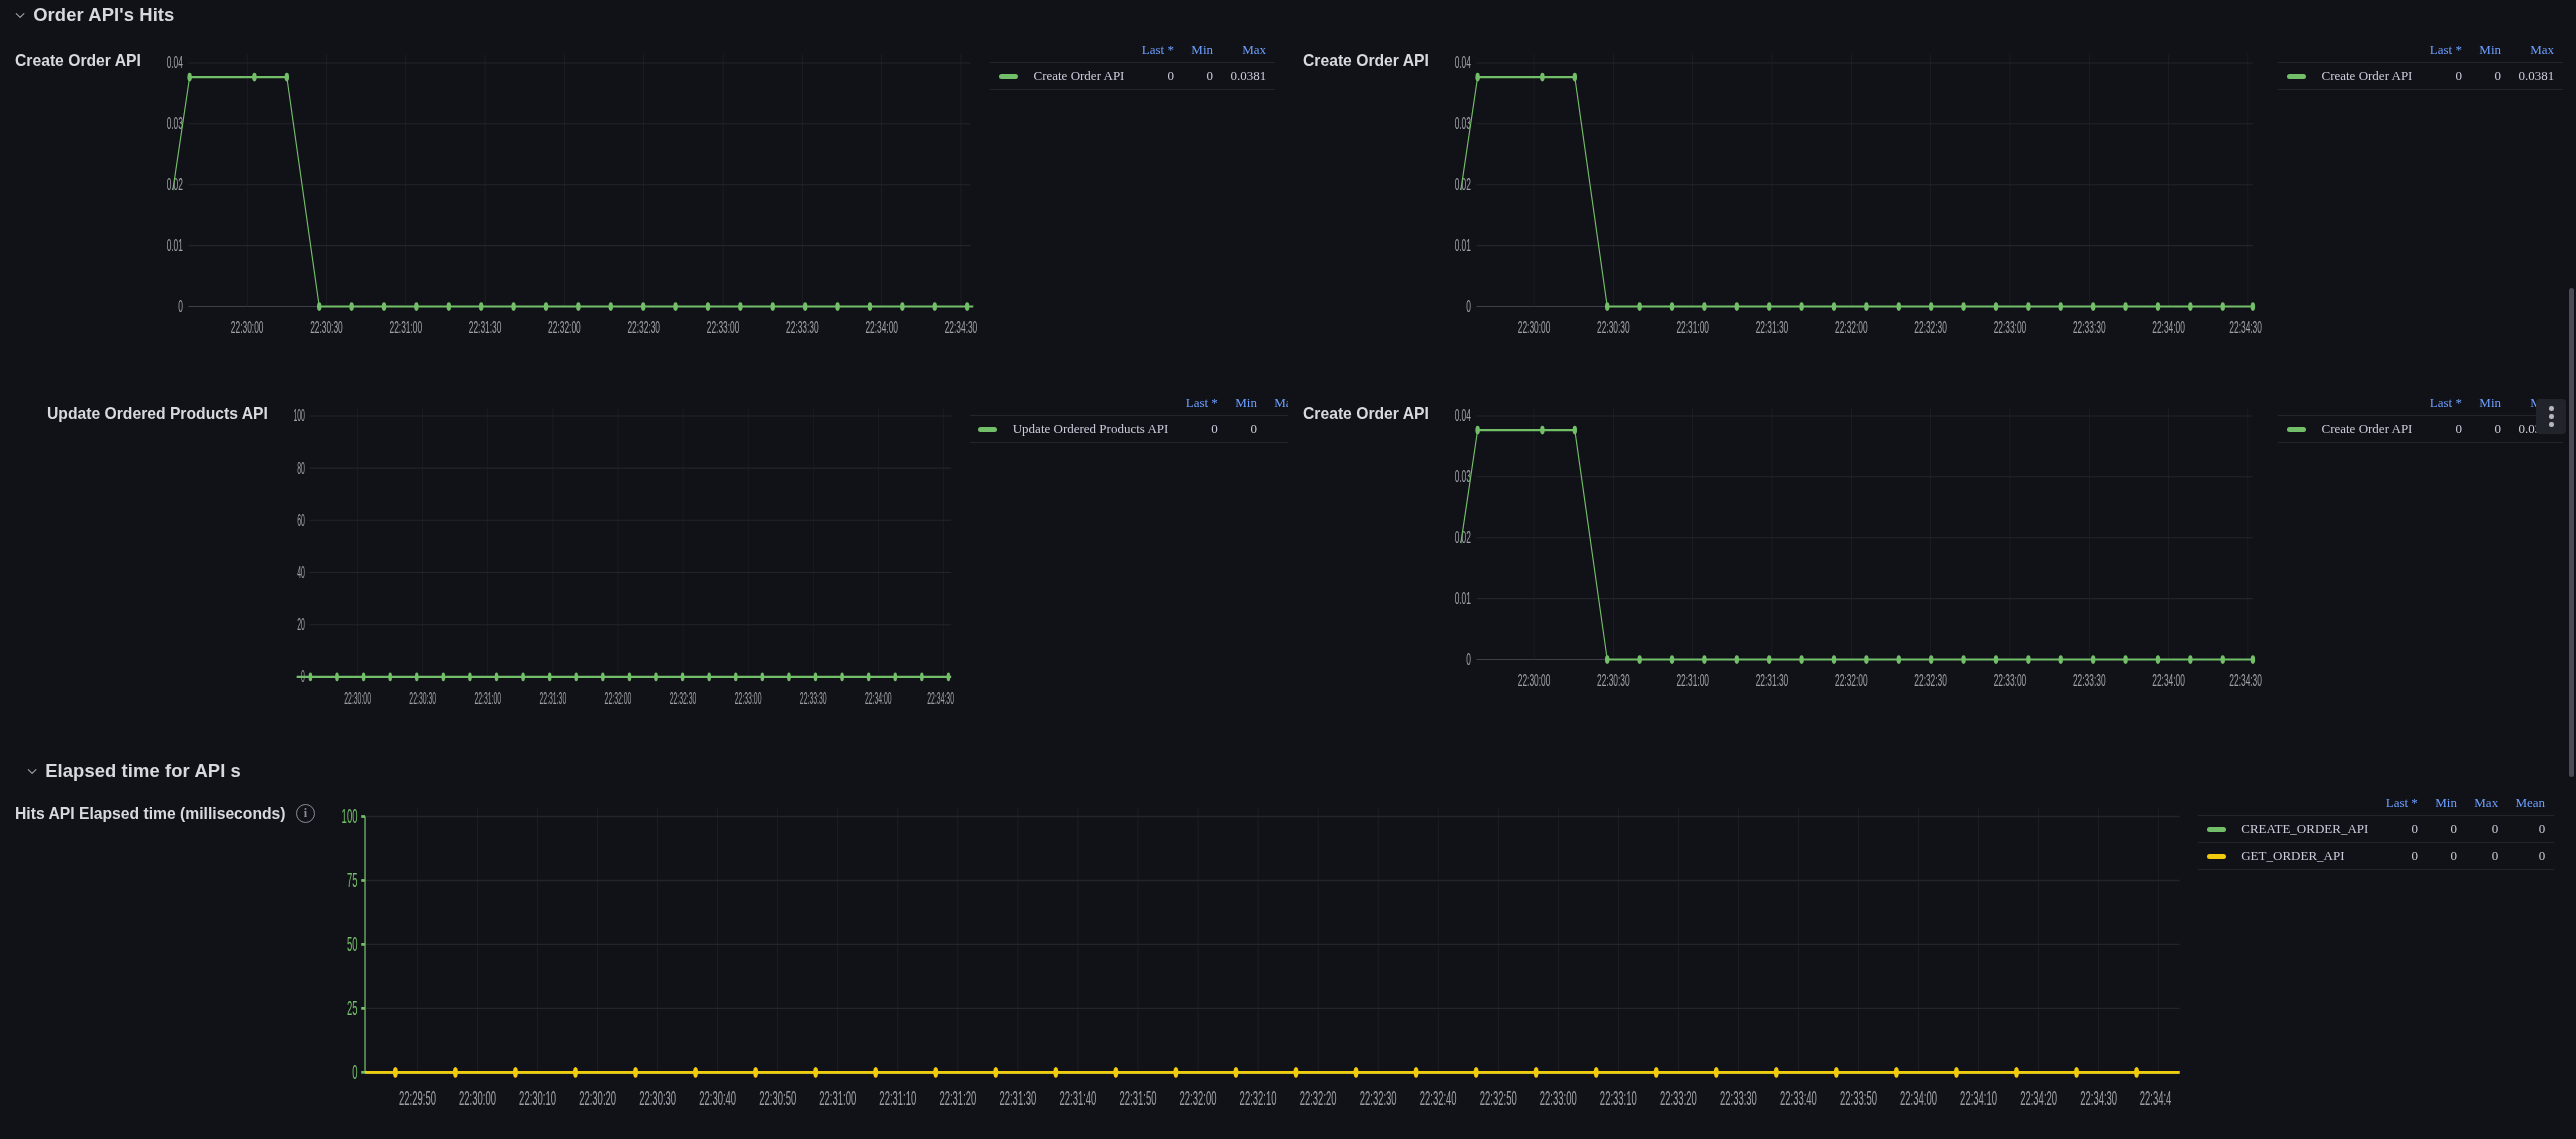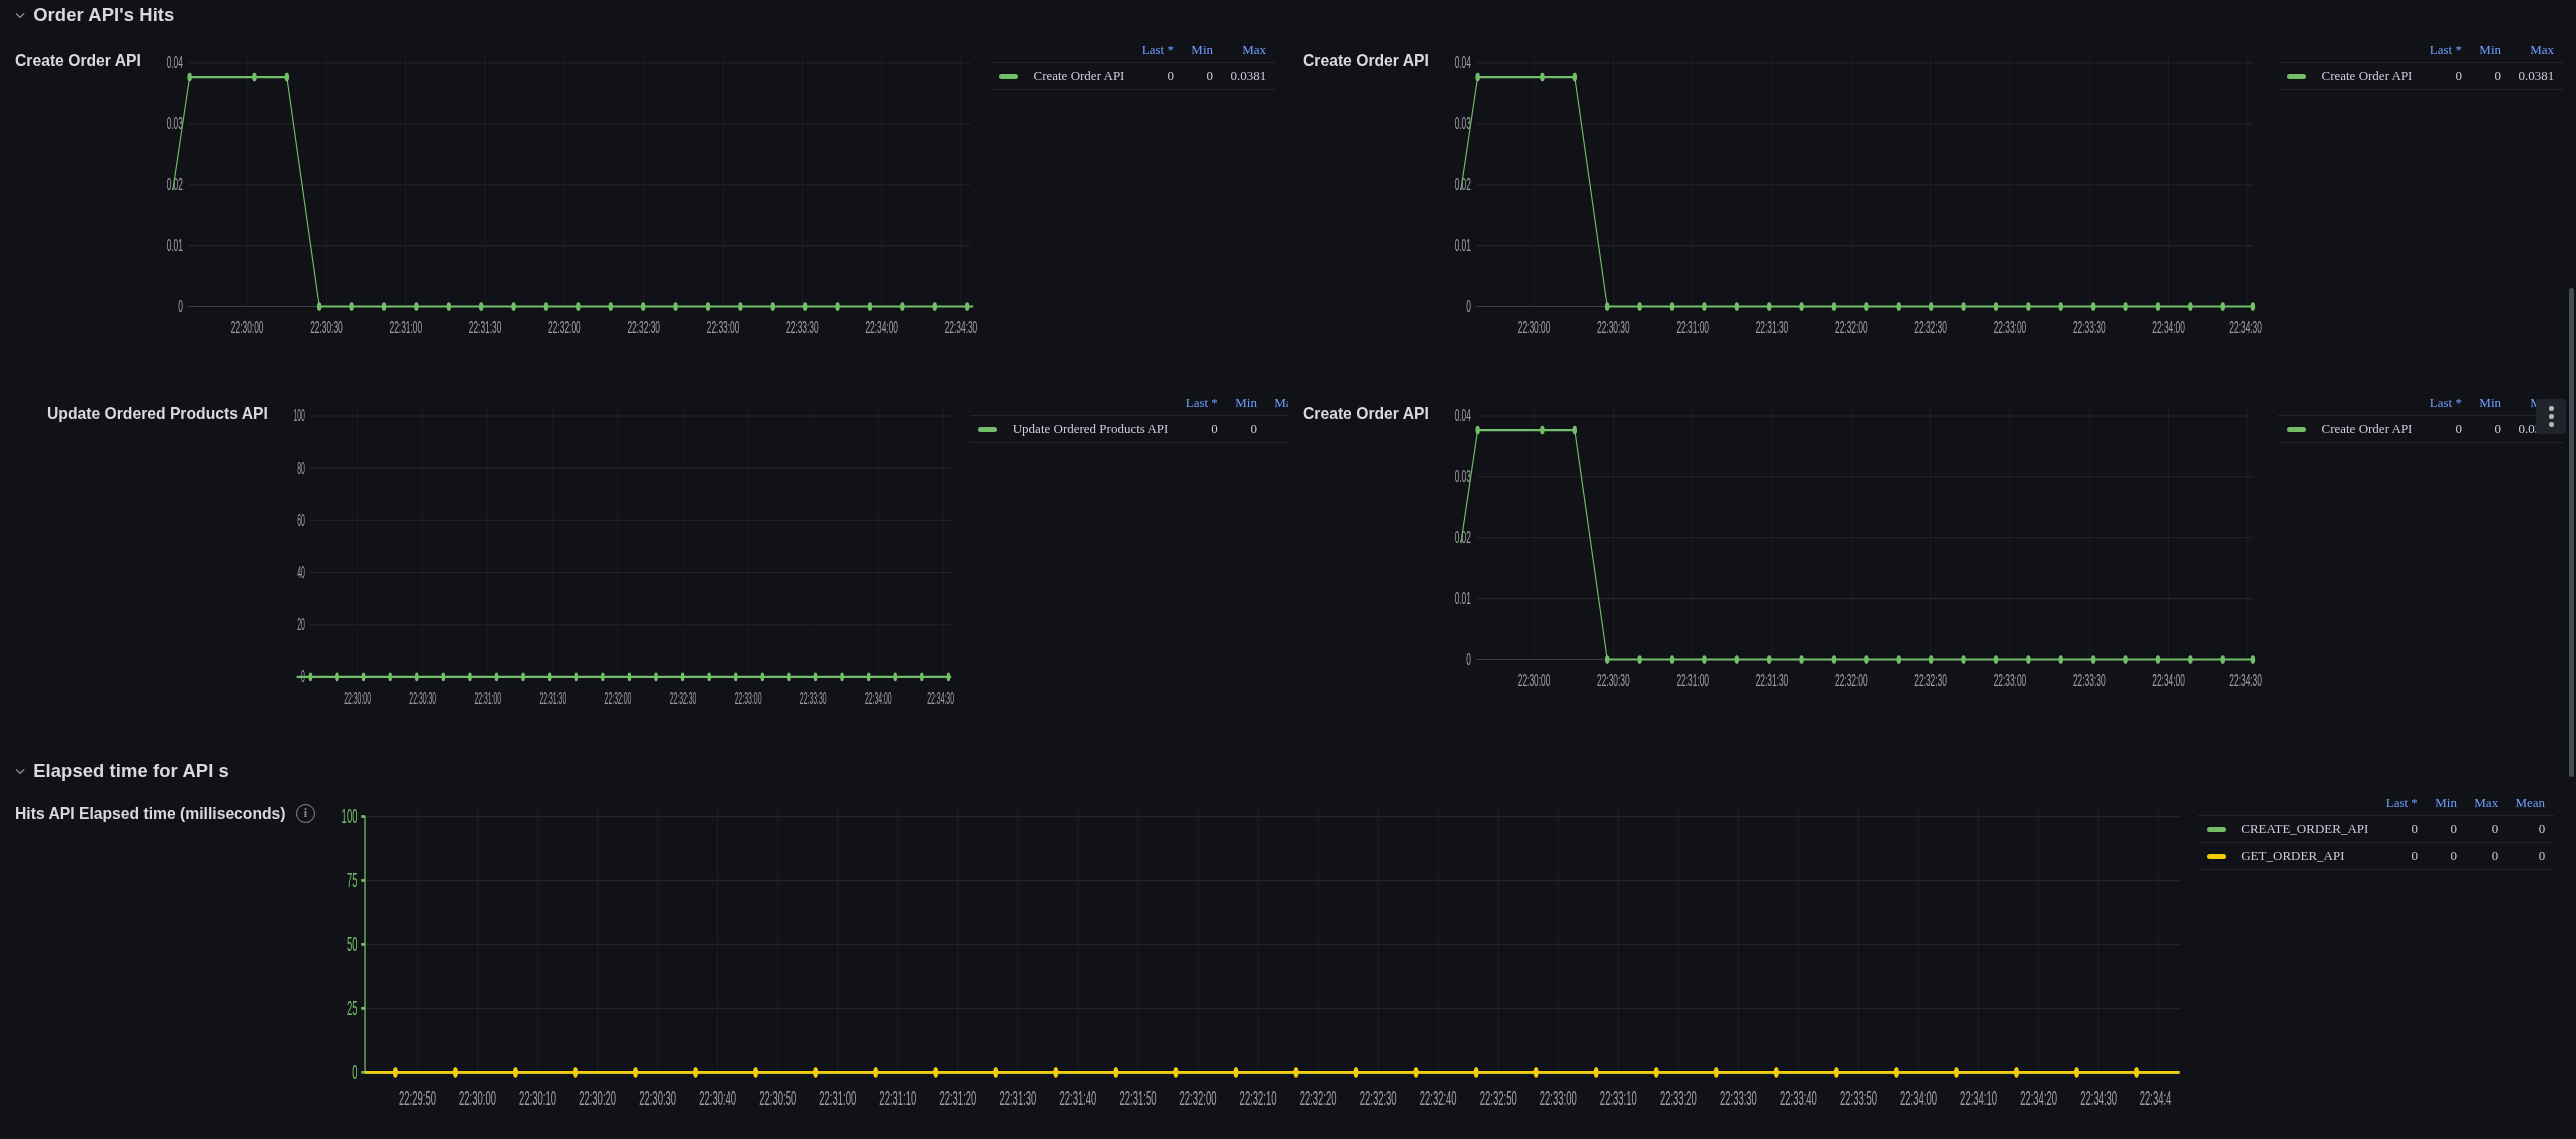--- a/index.html
+++ b/index.html
@@ -476,21 +476,21 @@
           </td>
           <td>0</td>
           <td>0</td>
           <td>0.0381</td>
         </tr>
           </tbody>
       </table>
     </div>
   </div>
 
-  <div class="row-header" style="left:0; top:756px; width:524px;">
+  <div class="row-header" style="left:12px; top:756px; width:524px;">
     <span class="caret">
       <svg viewBox="0 0 16 16" width="12.2" height="12.2">
           <path d="M3 6 L8 11 L13 6" fill="none" stroke="currentColor" stroke-width="1.6" stroke-linecap="round" stroke-linejoin="round"></path>
         </svg>
     </span>
     <span class="row-title">Elapsed time for API s</span>
   </div>
 
   <div class="panel" style="left:0; top:791px; width:2567px; height:349px;">
     <div class="panel-header">

